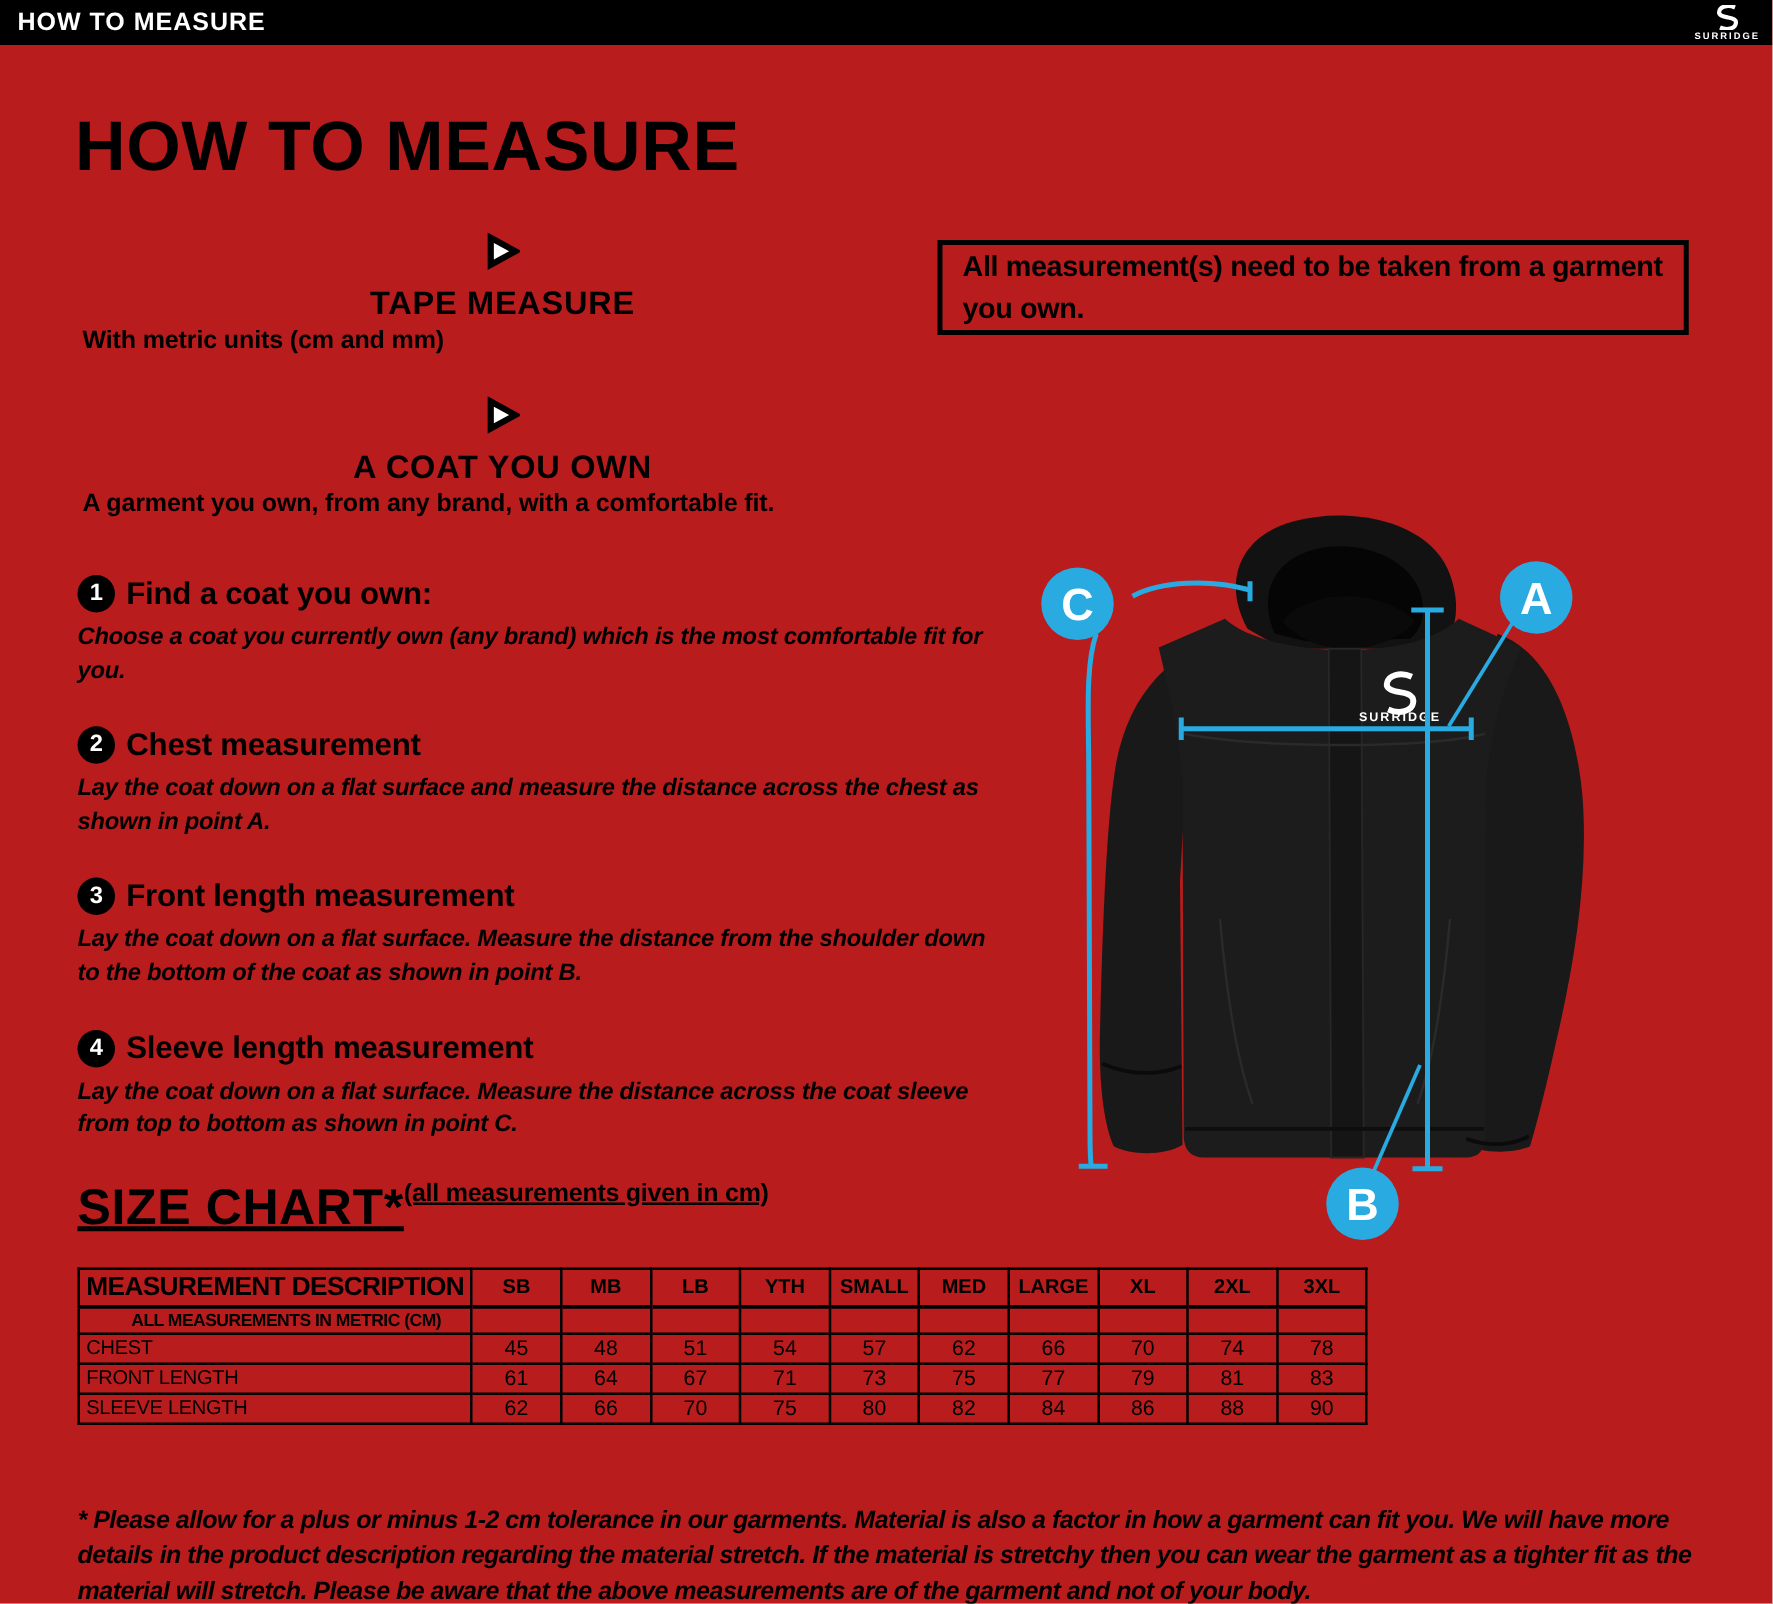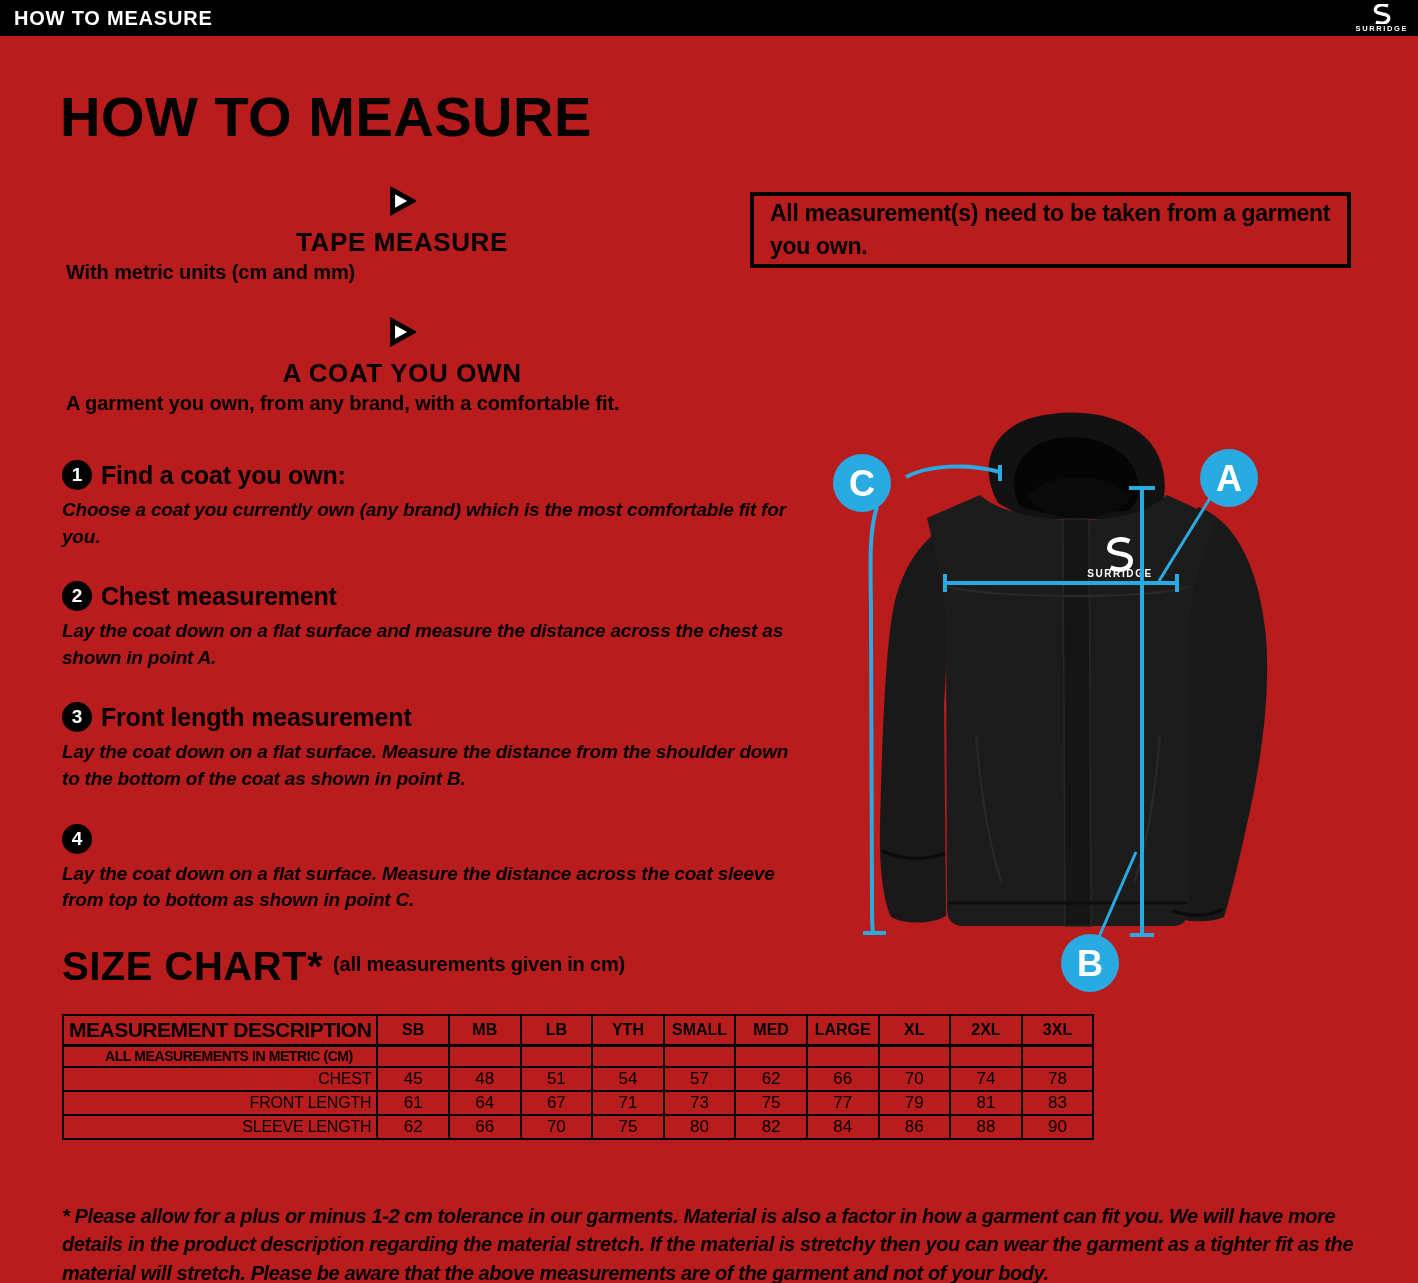--- a/index.html
+++ b/index.html
@@ -44,30 +44,30 @@
 
   
   .diagram{position:absolute;top:405px;left:830px;width:588px;height:605px;margin:0;}
   .diagram svg{display:block;}
   .pt-letter{font-family:"Liberation Sans",sans-serif;font-size:36px;font-weight:800;fill:#fff;text-anchor:middle;}
   .jacket-logo-text{font-family:"Liberation Sans",sans-serif;font-size:10px;font-weight:700;
                     letter-spacing:1.6px;fill:#fff;text-anchor:middle;}
 
   
   .size-chart{position:absolute;top:944px;left:62px;}
-  .sc-head{display:flex;align-items:center;gap:10px;}
+  .sc-head{display:flex;align-items:flex-start;text-decoration:underline;}
   .sc-title{font-size:40px;font-weight:900;margin:0;letter-spacing:0.5px;}
   .sc-sub{font-size:20px;font-weight:800;padding-bottom:5px;letter-spacing:-0.2px;}
   table.size-table{border-collapse:collapse;margin-top:25px;table-layout:fixed;border-radius:32px;}
   .size-table th,.size-table td{border:2px solid #000;padding:0 5px;box-sizing:border-box;overflow:hidden;white-space:nowrap;}
   .size-table thead th{height:30px;font-size:16px;font-weight:700;text-align:center;border-bottom:3px solid #000;}
   .size-table thead th.col-desc{font-size:21px;text-align:left;letter-spacing:-0.5px;}
   .size-table tr.note-row td{height:22px;font-size:14px;font-weight:700;text-align:left;letter-spacing:-0.4px;padding-left:41px;}
   .size-table tbody td{height:24px;font-size:17px;font-weight:400;text-align:center;}
-  .size-table tbody td.row-label{font-size:16px;text-align:right;letter-spacing:-0.2px;}
+  .size-table tbody td.row-label{font-size:16px;text-align:left;letter-spacing:-0.2px;}
 
   
   .footnote{position:absolute;top:1202px;left:62px;width:1300px;margin:0;font-size:20px;
             font-weight:700;font-style:italic;line-height:1.42;letter-spacing:-0.4px;}
 </style>
 </head>
 <body>
 
 <div class="page">
 
@@ -128,20 +128,21 @@
       <div class="step">
         <div class="step-head">
           <span class="step-num">3</span>
           <h3 class="step-title">Front length measurement</h3>
         </div>
         <p class="step-desc">Lay the coat down on a flat surface. Measure the distance from the shoulder down to the bottom of the coat as shown in point B.</p>
       </div>
       <div class="step">
         <div class="step-head">
           <span class="step-num">4</span>
+          <h3 class="step-title">Sleeve length measurement</h3>
         </div>
         <p class="step-desc">Lay the coat down on a flat surface. Measure the distance across the coat sleeve from top to bottom as shown in point C.</p>
       </div>
     </section>
 
   <figure class="diagram">
     <svg viewBox="0 0 588 605" width="588" height="605">
       <defs>
         <path id="s-mark" d="M9 -13 C0 -17 -9 -14 -10 -8 C-11 -3 -4 -2 1 -1 C7 0 11 2 10 7 C9 13 0 16 -9 12" stroke="#fff" stroke-width="4.5" fill="none"></path>
       </defs>

